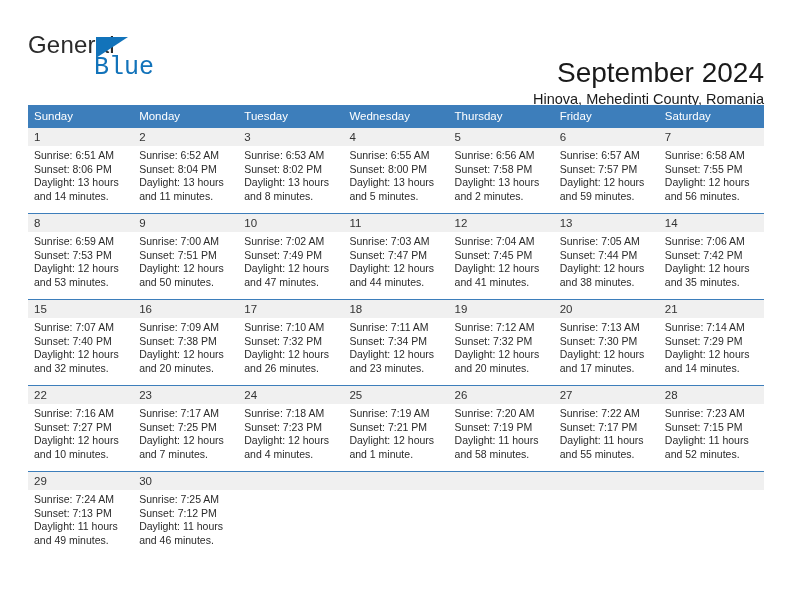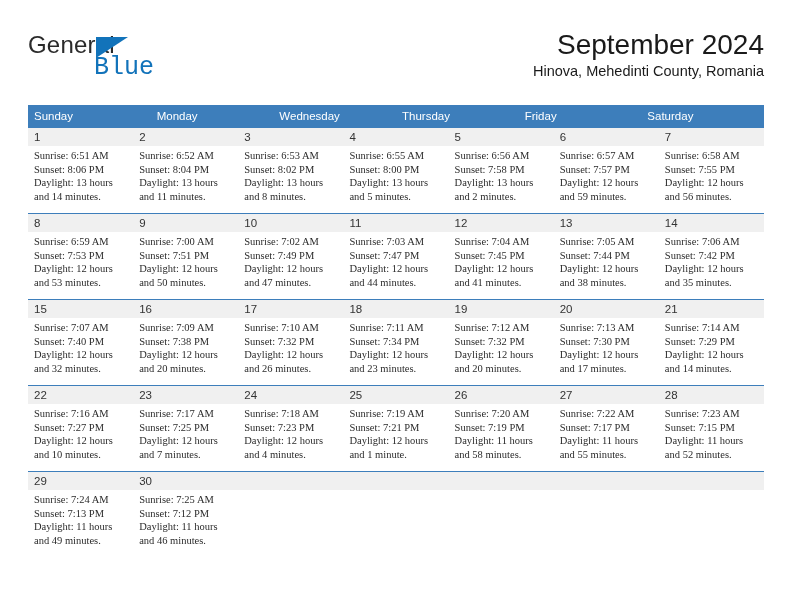--- a/index.html
+++ b/index.html
@@ -71,20 +71,21 @@
     right: 0;
     top: 0;
     text-align: right;
   }
   .cal-title {
     font-size: 28px;
     font-weight: 400;
     color: #1a1a1a;
     line-height: 34px;
     white-space: nowrap;
+    margin-top: 28px;
   }
   .cal-subtitle {
     margin-top: 0;
     font-size: 14.5px;
     font-weight: 400;
     color: #1a1a1a;
     line-height: 18px;
     white-space: nowrap;
   }
 
@@ -135,21 +136,20 @@
     box-sizing: border-box;
   }
   .day-cell.empty .day-num-band {
     background: #f0f0f0;
   }
   .day-info {
     padding: 3px 6px 0 6px;
     font-size: 10.5px;
     line-height: 13.6px;
     color: #2b2b2b;
-    font-family: Liberation Serif, serif;
   }
   .day-info div {
     white-space: nowrap;
   }
 </style>
 </head>
 <body>
 
 <div class="page">
 
@@ -166,20 +166,21 @@
       <div class="cal-subtitle">Hinova, Mehedinti County, Romania</div>
     </div>
 
   </div>
 
   <div class="calendar">
 
     <div class="weekday-row">
       <div class="weekday-cell">Sunday</div>
       <div class="weekday-cell">Monday</div>
+      <div class="weekday-cell">Tuesday</div>
       <div class="weekday-cell">Wednesday</div>
       <div class="weekday-cell">Thursday</div>
       <div class="weekday-cell">Friday</div>
       <div class="weekday-cell">Saturday</div>
     </div>
 
     <div class="week-row first">
       <div class="day-cell">
         <div class="day-num-band">1</div>
         <div class="day-info">

